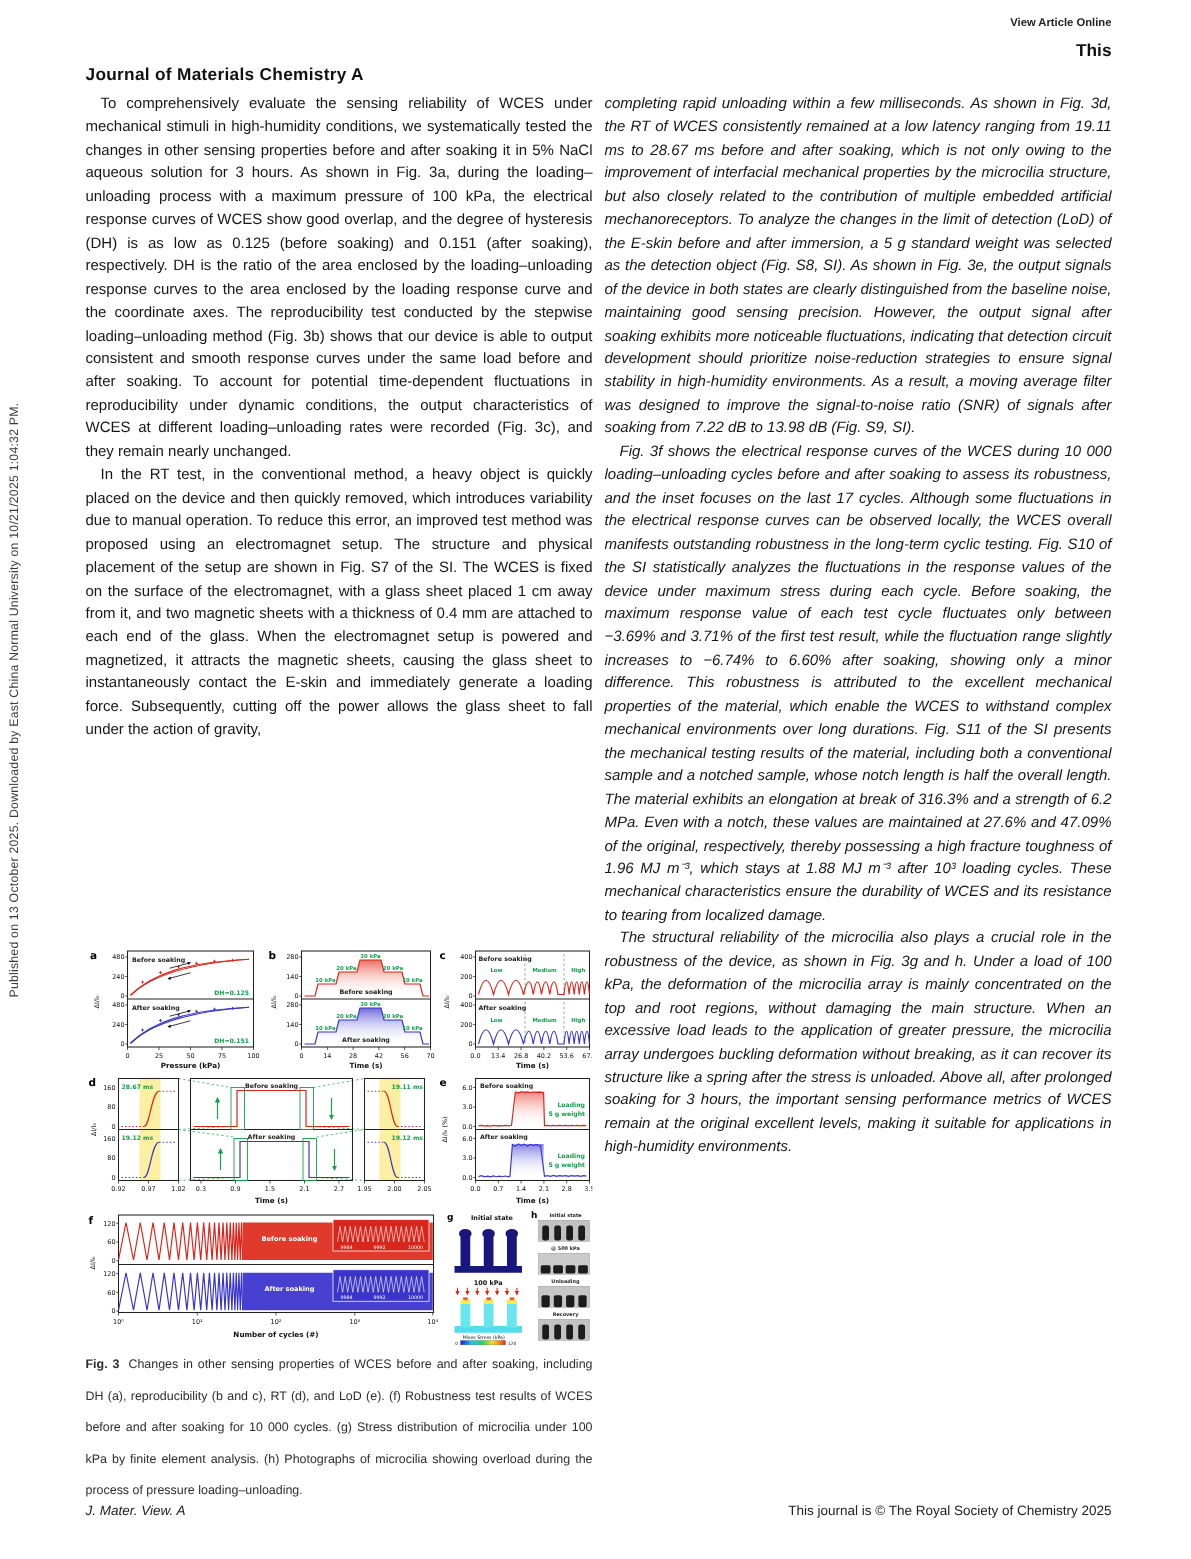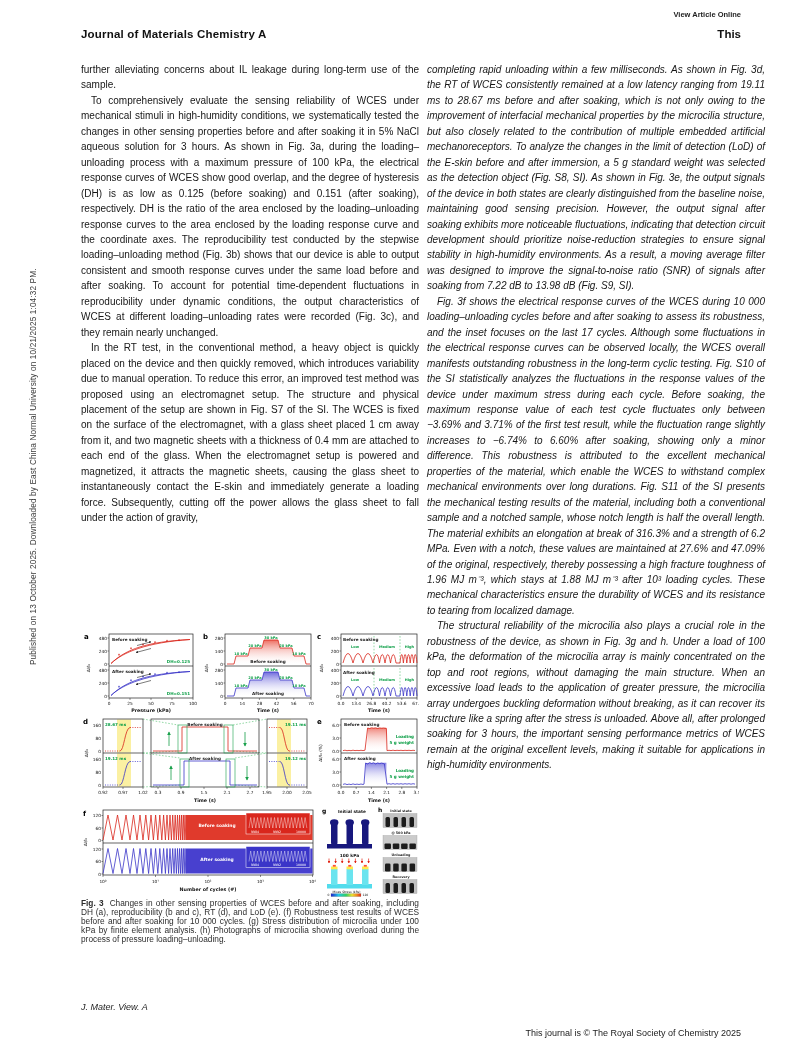--- a/index.html
+++ b/index.html
@@ -1,40 +1,40 @@
 <!DOCTYPE html>
 <html><head>
 <meta charset="utf-8">
 <style>
   html,body{margin:0;padding:0;}
   body{width:794px;height:1039px;background:#ffffff;position:relative;overflow:hidden;
        font-family:"Liberation Sans",sans-serif;color:#1a1a1a;}
-  .abs{position:absolute;margin-left:24px;}
+  .abs{position:absolute;}
   
   #view-online{top:10px;right:53px;font-size:7.5px;font-weight:bold;color:#222;}
-  #journal-title{left:57px;top:28px;font-size:11.5px;font-weight:bold;letter-spacing:.2px;color:#111;}
+  #journal-title{left:57px;top:44px;font-size:11.5px;font-weight:bold;letter-spacing:.2px;color:#111;}
   #article-type{top:28px;right:53px;font-size:11.5px;font-weight:bold;color:#111;}
   
   #sidebar-credit{left:5px;top:150px;height:515px;width:15px;
      writing-mode:vertical-rl;transform:rotate(180deg);
      font-size:8.2px;color:#3a3a3a;white-space:nowrap;letter-spacing:.15px;}
   
   .col{width:338px;font-size:10px;line-height:15.45px;text-align:justify;color:#161616;}
   #col-left{left:57px;top:62px;}
   #col-right{left:403px;top:62px;font-style:italic;}
   .col p{margin:0;}
   .col p.ind{text-indent:10px;}
   
   #figure3{left:57px;top:628px;width:338px;height:270px;}
   #figure3 svg{position:absolute;display:block;}
-  #fig-caption{left:57px;top:899px;width:338px;font-size:8.3px;line-height:9px;color:#2d2d2d;text-align:justify;}
+  #fig-caption{left:57px;top:899px;width:338px;font-size:8.3px;line-height:21px;color:#2d2d2d;text-align:justify;}
   .capb{font-weight:bold;margin-right:6px;}
   
   #footer-left{left:57px;top:1002px;font-size:9px;font-style:italic;color:#222;}
-  #footer-right{right:53px;top:1028px;font-size:9px;color:#222;}
+  #footer-right{right:53px;top:1002px;font-size:9px;color:#222;}
   
   svg text{font-family:"DejaVu Sans",sans-serif;}
   .frame{fill:none;stroke:#222;stroke-width:.7;}
   .tick{stroke:#222;stroke-width:.5;fill:none;}
   .t4m{font-size:4.3px;fill:#111;text-anchor:middle;}
   .t4e{font-size:4.3px;fill:#111;text-anchor:end;}
   .ax{font-size:4.8px;font-weight:bold;fill:#111;text-anchor:middle;}
   .st{font-size:4.2px;font-weight:bold;fill:#222;}
   .stm{font-size:4.2px;font-weight:bold;fill:#222;text-anchor:middle;}
   .tg{font-size:4.1px;font-weight:bold;fill:#12a14b;}
@@ -83,21 +83,20 @@
       </marker>
   </defs>
 </svg>
 
 <div class="abs" id="view-online">View Article Online</div>
 <div class="abs" id="journal-title">Journal of Materials Chemistry A</div>
 <div class="abs" id="article-type">This</div>
 <div class="abs" id="sidebar-credit">Published on 13 October 2025. Downloaded by East China Normal University on 10/21/2025 1:04:32 PM.</div>
 
 <div class="abs col" id="col-left">
-  <p>further alleviating concerns about IL leakage during long-term use of the sample.</p>
   <p class="ind">To comprehensively evaluate the sensing reliability of WCES under mechanical stimuli in high-humidity conditions, we systematically tested the changes in other sensing properties before and after soaking it in 5% NaCl aqueous solution for 3 hours. As shown in Fig. 3a, during the loading–unloading process with a maximum pressure of 100 kPa, the electrical response curves of WCES show good overlap, and the degree of hysteresis (DH) is as low as 0.125 (before soaking) and 0.151 (after soaking), respectively. DH is the ratio of the area enclosed by the loading–unloading response curves to the area enclosed by the loading response curve and the coordinate axes. The reproducibility test conducted by the stepwise loading–unloading method (Fig. 3b) shows that our device is able to output consistent and smooth response curves under the same load before and after soaking. To account for potential time-dependent fluctuations in reproducibility under dynamic conditions, the output characteristics of WCES at different loading–unloading rates were recorded (Fig. 3c), and they remain nearly unchanged.</p>
   <p class="ind">In the RT test, in the conventional method, a heavy object is quickly placed on the device and then quickly removed, which introduces variability due to manual operation. To reduce this error, an improved test method was proposed using an electromagnet setup. The structure and physical placement of the setup are shown in Fig. S7 of the SI. The WCES is fixed on the surface of the electromagnet, with a glass sheet placed 1 cm away from it, and two magnetic sheets with a thickness of 0.4 mm are attached to each end of the glass. When the electromagnet setup is powered and magnetized, it attracts the magnetic sheets, causing the glass sheet to instantaneously contact the E-skin and immediately generate a loading force. Subsequently, cutting off the power allows the glass sheet to fall under the action of gravity,</p>
 </div>
 
 <div class="abs col" id="col-right">
   <p>completing rapid unloading within a few milliseconds. As shown in Fig. 3d, the RT of WCES consistently remained at a low latency ranging from 19.11 ms to 28.67 ms before and after soaking, which is not only owing to the improvement of interfacial mechanical properties by the microcilia structure, but also closely related to the contribution of multiple embedded artificial mechanoreceptors. To analyze the changes in the limit of detection (LoD) of the E-skin before and after immersion, a 5 g standard weight was selected as the detection object (Fig. S8, SI). As shown in Fig. 3e, the output signals of the device in both states are clearly distinguished from the baseline noise, maintaining good sensing precision. However, the output signal after soaking exhibits more noticeable fluctuations, indicating that detection circuit development should prioritize noise-reduction strategies to ensure signal stability in high-humidity environments. As a result, a moving average filter was designed to improve the signal-to-noise ratio (SNR) of signals after soaking from 7.22 dB to 13.98 dB (Fig. S9, SI).</p>
   <p class="ind">Fig. 3f shows the electrical response curves of the WCES during 10 000 loading–unloading cycles before and after soaking to assess its robustness, and the inset focuses on the last 17 cycles. Although some fluctuations in the electrical response curves can be observed locally, the WCES overall manifests outstanding robustness in the long-term cyclic testing. Fig. S10 of the SI statistically analyzes the fluctuations in the response values of the device under maximum stress during each cycle. Before soaking, the maximum response value of each test cycle fluctuates only between −3.69% and 3.71% of the first test result, while the fluctuation range slightly increases to −6.74% to 6.60% after soaking, showing only a minor difference. This robustness is attributed to the excellent mechanical properties of the material, which enable the WCES to withstand complex mechanical environments over long durations. Fig. S11 of the SI presents the mechanical testing results of the material, including both a conventional sample and a notched sample, whose notch length is half the overall length. The material exhibits an elongation at break of 316.3% and a strength of 6.2 MPa. Even with a notch, these values are maintained at 27.6% and 47.09% of the original, respectively, thereby possessing a high fracture toughness of 1.96 MJ m⁻³, which stays at 1.88 MJ m⁻³ after 10³ loading cycles. These mechanical characteristics ensure the durability of WCES and its resistance to tearing from localized damage.</p>
   <p class="ind">The structural reliability of the microcilia also plays a crucial role in the robustness of the device, as shown in Fig. 3g and h. Under a load of 100 kPa, the deformation of the microcilia array is mainly concentrated on the top and root regions, without damaging the main structure. When an excessive load leads to the application of greater pressure, the microcilia array undergoes buckling deformation without breaking, as it can recover its structure like a spring after the stress is unloaded. Above all, after prolonged soaking for 3 hours, the important sensing performance metrics of WCES remain at the original excellent levels, making it suitable for applications in high-humidity environments.</p>
 </div>
 

